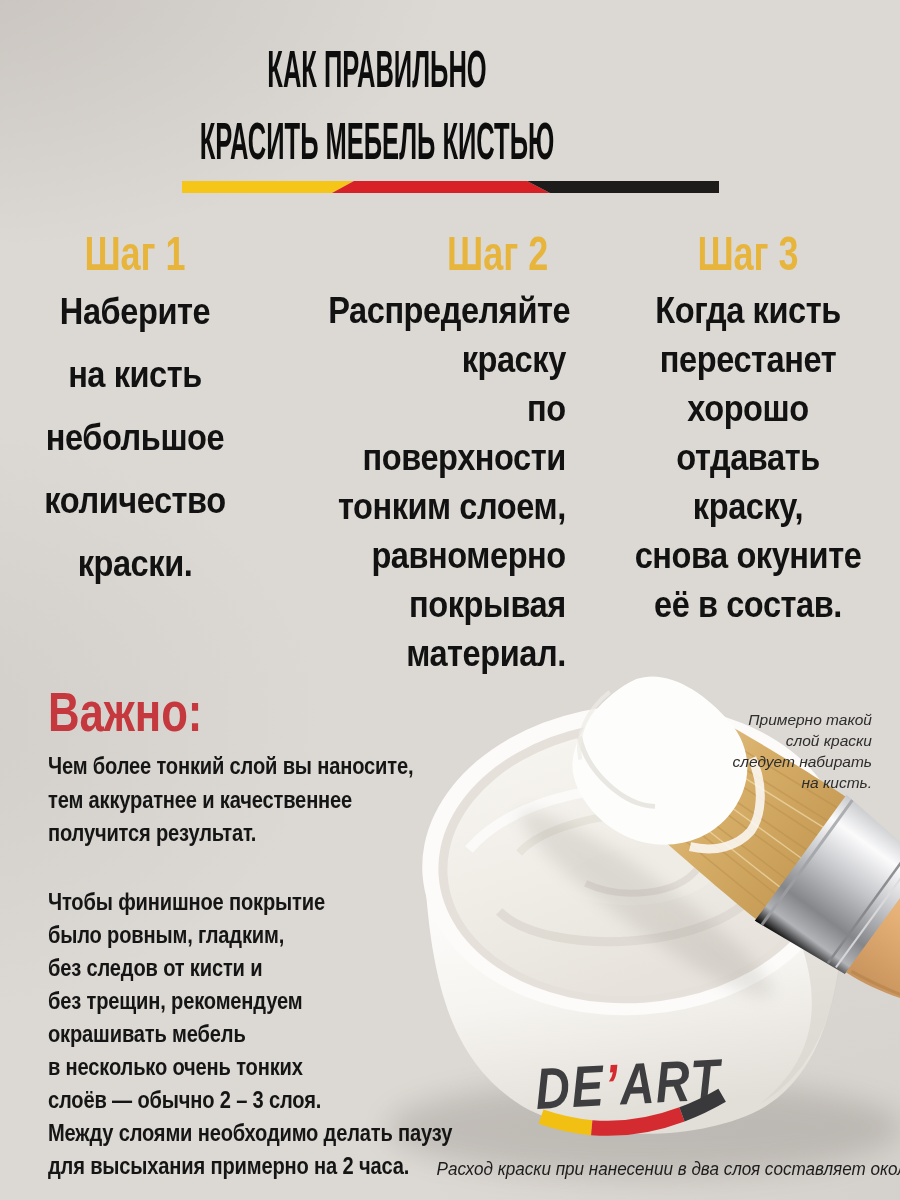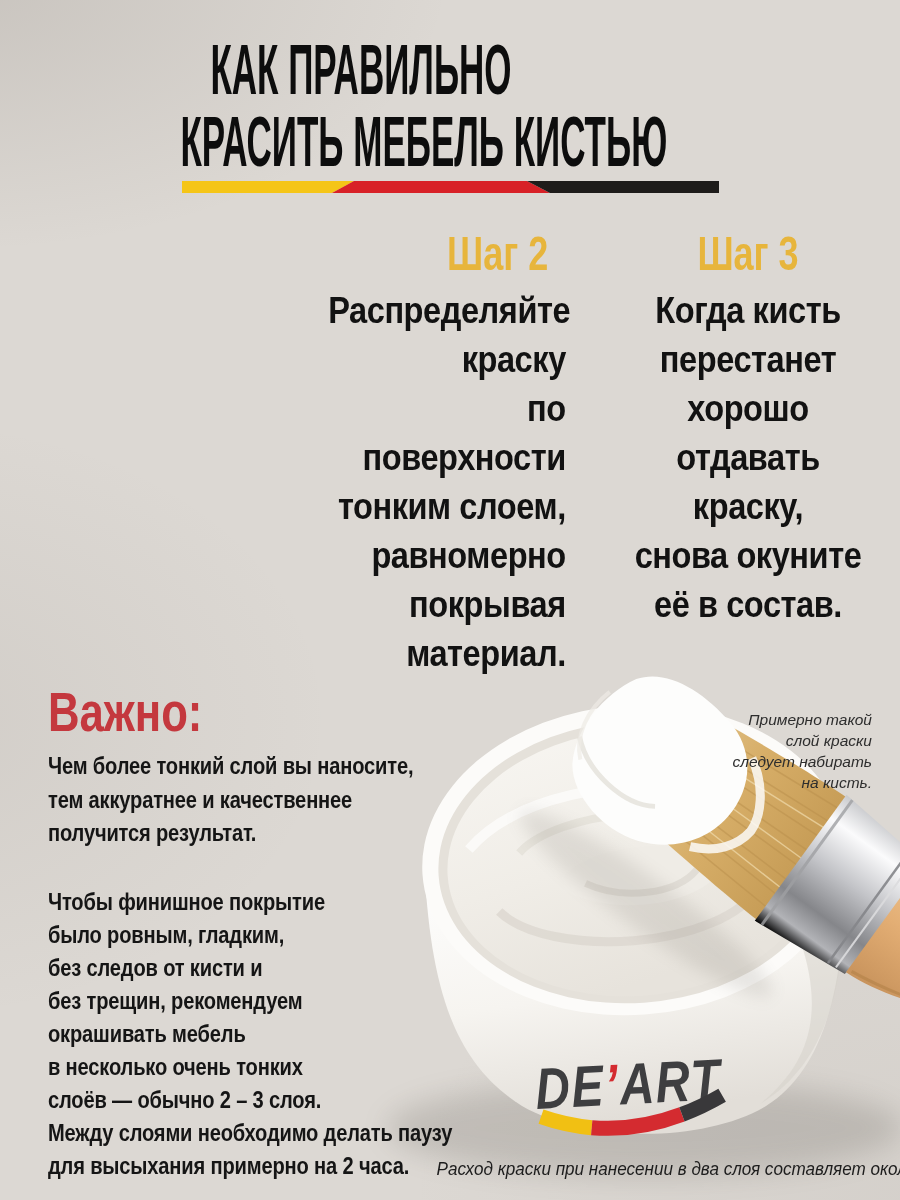--- a/index.html
+++ b/index.html
@@ -6,22 +6,22 @@
   .page{
     position:relative;width:900px;height:1200px;overflow:hidden;
     background:
       radial-gradient(900px 500px at -5% -2%, rgba(110,102,94,.18), rgba(110,102,94,0) 55%),
       radial-gradient(700px 500px at -10% 60%, rgba(120,112,104,.10), rgba(120,112,104,0) 60%),
       radial-gradient(900px 600px at 105% 100%, rgba(120,112,104,.08), rgba(120,112,104,0) 60%),
       #dcd8d3;
     font-family:"Liberation Sans",sans-serif;color:#111;
   }
   
-  .title{position:absolute;top:34px;left:0;width:722px;text-align:center;
-    font-weight:bold;color:#0d0d0d;font-size:70px;line-height:72px;}
+  .title{position:absolute;top:34px;left:16px;width:722px;text-align:center;
+    font-weight:bold;color:#0d0d0d;font-size:51px;line-height:72px;}
   .title .tline{display:block;transform:scaleX(.5);transform-origin:50% 50%;white-space:nowrap;}
   
   .divider{position:absolute;top:181px;left:182px;width:537px;height:12px;display:block;}
   
   .step{position:absolute;top:230px;text-align:center;}
   .step-label{font-size:48px;line-height:48px;font-weight:bold;color:#e7b53c;
     transform:scaleX(.75);transform-origin:50% 50%;white-space:nowrap;}
   .step-text{margin-top:8px;font-size:37px;font-weight:bold;color:#121212;
     white-space:pre-line;transform:scaleX(.88);transform-origin:50% 0;letter-spacing:-.5px;}
   #step1{left:15px;width:240px;}  #step1 .step-text{line-height:63px;margin-top:2px;}
@@ -51,20 +51,28 @@
     <span class="tline">КАК ПРАВИЛЬНО</span>
     <span class="tline">КРАСИТЬ МЕБЕЛЬ КИСТЬЮ</span>
   </h1>
 
   <svg class="divider" viewBox="0 0 537 12" preserveAspectRatio="none">
     <polygon points="0,0 172,0 150,12 0,12" fill="#f5c517"></polygon>
     <polygon points="172,0 345,0 368,12 150,12" fill="#d82127"></polygon>
     <polygon points="345,0 537,0 537,12 368,12" fill="#1e1c1a"></polygon>
   </svg>
 
+  <div class="step" id="step1">
+    <div class="step-label">Шаг 1</div>
+    <div class="step-text">Наберите
+на кисть
+небольшое
+количество
+краски.</div>
+  </div>
   <div class="step" id="step2">
     <div class="step-label">Шаг 2</div>
     <div class="step-text">Распределяйте
 краску
 по поверхности
 тонким слоем,
 равномерно
 покрывая
 материал.</div>
   </div>

